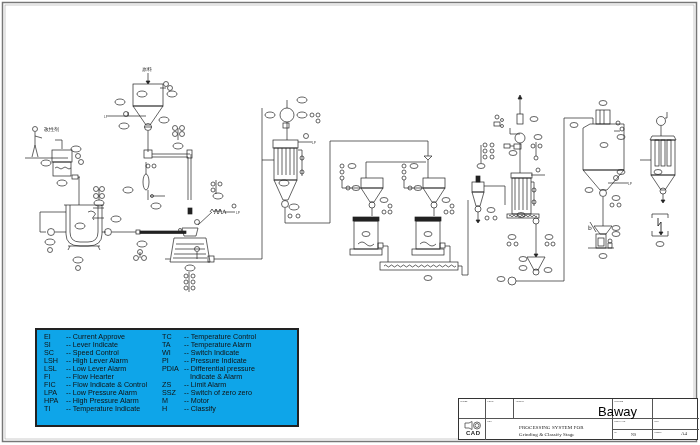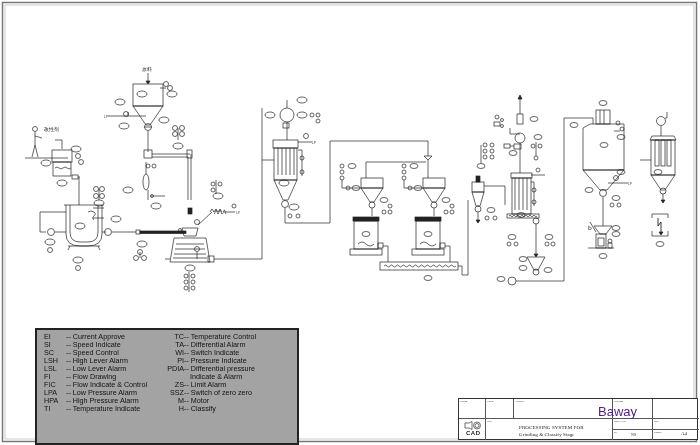--- a/index.html
+++ b/index.html
@@ -1,29 +1,29 @@
 <!DOCTYPE html>
 <html><head>
 <meta charset="utf-8">
 <style>
   html,body{margin:0;padding:0;background:#fff;}
   body{width:700px;height:445px;position:relative;overflow:hidden;font-family:"Liberation Sans",sans-serif;}
   #sheet{position:absolute;left:0;top:0;width:700px;height:445px;}
-  .legend{position:absolute;left:35px;top:328px;width:264px;height:117px;border:2px solid #222;box-sizing:border-box;background:#a3a3a3;
+  .legend{position:absolute;left:35px;top:328px;width:264px;height:99px;border:2px solid #222;box-sizing:border-box;background:#0ea5e9;
     font-family:"Liberation Sans",sans-serif;font-size:7.2px;line-height:8.05px;color:#111;padding:3px 0 0 7px;}
   .legend .col{position:absolute;top:3px;}
   .legend .col.l{left:7px;}
   .legend .col.r{left:125px;}
   .legend .row{white-space:nowrap;display:flex;}
   .legend .abbr{display:inline-block;}
   .legend .col.l .abbr{width:22px;}
-  .legend .col.r .abbr{width:22px;text-align:right;}
+  .legend .col.r .abbr{width:22px;}
   .tb{position:absolute;left:458px;top:398px;width:240px;height:42px;border:1px solid #333;box-sizing:border-box;background:#fff;font-family:"Liberation Serif",serif;}
   .tb .cell{position:absolute;border-right:1px solid #555;border-bottom:1px solid #555;box-sizing:border-box;font-size:2.6px;color:#333;padding:1px;}
-  .tb .company{font-family:"Liberation Sans",sans-serif;font-size:13px;color:#4c1d95;position:absolute;left:139px;top:5px;}
+  .tb .company{font-family:"Liberation Sans",sans-serif;font-size:13px;color:#000000;position:absolute;left:139px;top:5px;}
   .tb .title1,.tb .title2{position:absolute;font-size:5px;color:#222;letter-spacing:0.1px;white-space:nowrap;}
   .tb .cadtxt{position:absolute;font-family:"Liberation Sans",sans-serif;font-size:6px;font-weight:bold;left:7px;top:31px;color:#222;letter-spacing:0.5px;}
   .tb .small{position:absolute;font-size:3px;color:#333;white-space:nowrap;}
   .lbl{font-family:"Liberation Sans",sans-serif;font-size:3.2px;fill:#333;}
   .cn{font-family:"DejaVu Sans",sans-serif;font-size:5px;fill:#222;}
 </style>
 </head>
 <body>
 
 <svg id="sheet" viewBox="0 0 700 445" width="700" height="445" xmlns="http://www.w3.org/2000/svg">
@@ -454,37 +454,37 @@
 </svg>
 
 <div class="legend">
   <div class="col l" id="legend-left">
       <div class="row">
         <span class="abbr">EI</span>
         <span>-- Current Approve</span>
       </div>
       <div class="row">
         <span class="abbr">SI</span>
-        <span>-- Speed Indicate</span>
+        <span>-- Lever Indicate</span>
       </div>
       <div class="row">
         <span class="abbr">SC</span>
         <span>-- Speed Control</span>
       </div>
       <div class="row">
         <span class="abbr">LSH</span>
         <span>-- High Lever Alarm</span>
       </div>
       <div class="row">
         <span class="abbr">LSL</span>
         <span>-- Low Lever Alarm</span>
       </div>
       <div class="row">
         <span class="abbr">FI</span>
-        <span>-- Flow Drawing</span>
+        <span>-- Flow Hearter</span>
       </div>
       <div class="row">
         <span class="abbr">FIC</span>
         <span>-- Flow Indicate &amp; Control</span>
       </div>
       <div class="row">
         <span class="abbr">LPA</span>
         <span>-- Low Pressure Alarm</span>
       </div>
       <div class="row">
@@ -496,21 +496,21 @@
         <span>-- Temperature Indicate</span>
       </div>
     </div>
   <div class="col r" id="legend-right">
       <div class="row">
         <span class="abbr">TC</span>
         <span>-- Temperature Control</span>
       </div>
       <div class="row">
         <span class="abbr">TA</span>
-        <span>-- Differential Alarm</span>
+        <span>-- Temperature Alarm</span>
       </div>
       <div class="row">
         <span class="abbr">WI</span>
         <span>-- Switch Indicate</span>
       </div>
       <div class="row">
         <span class="abbr">PI</span>
         <span>-- Pressure Indicate</span>
       </div>
       <div class="row">

